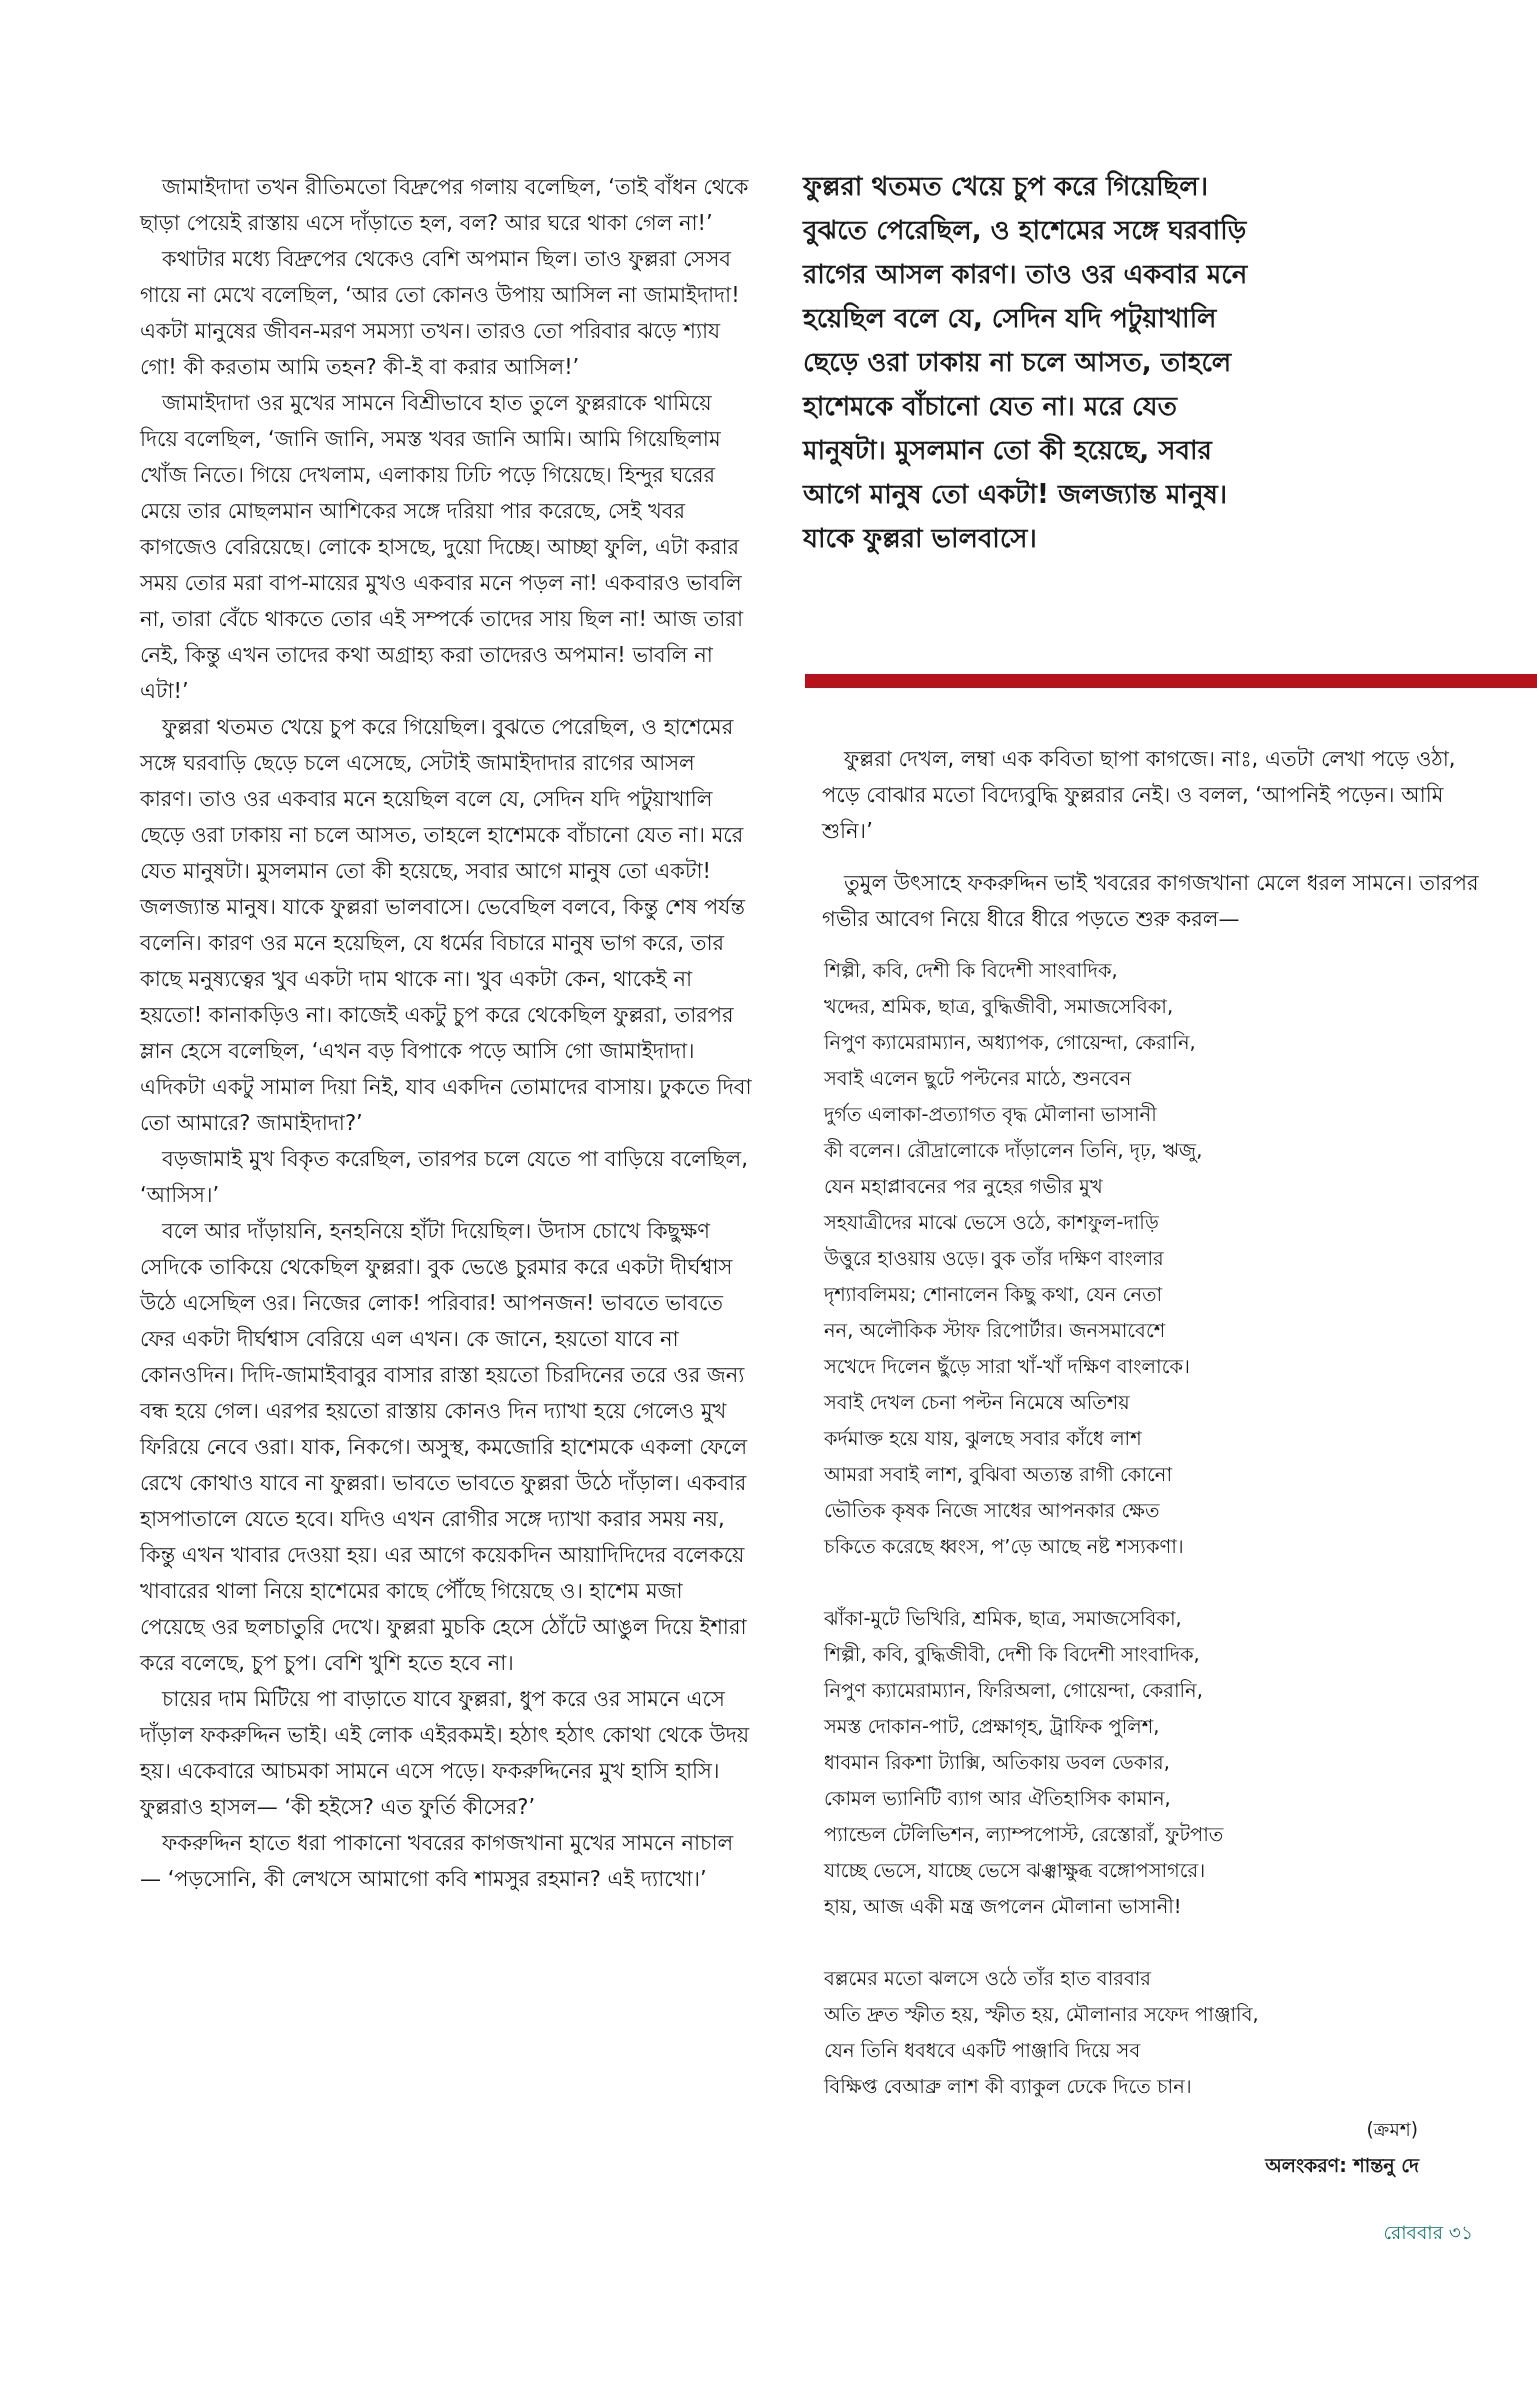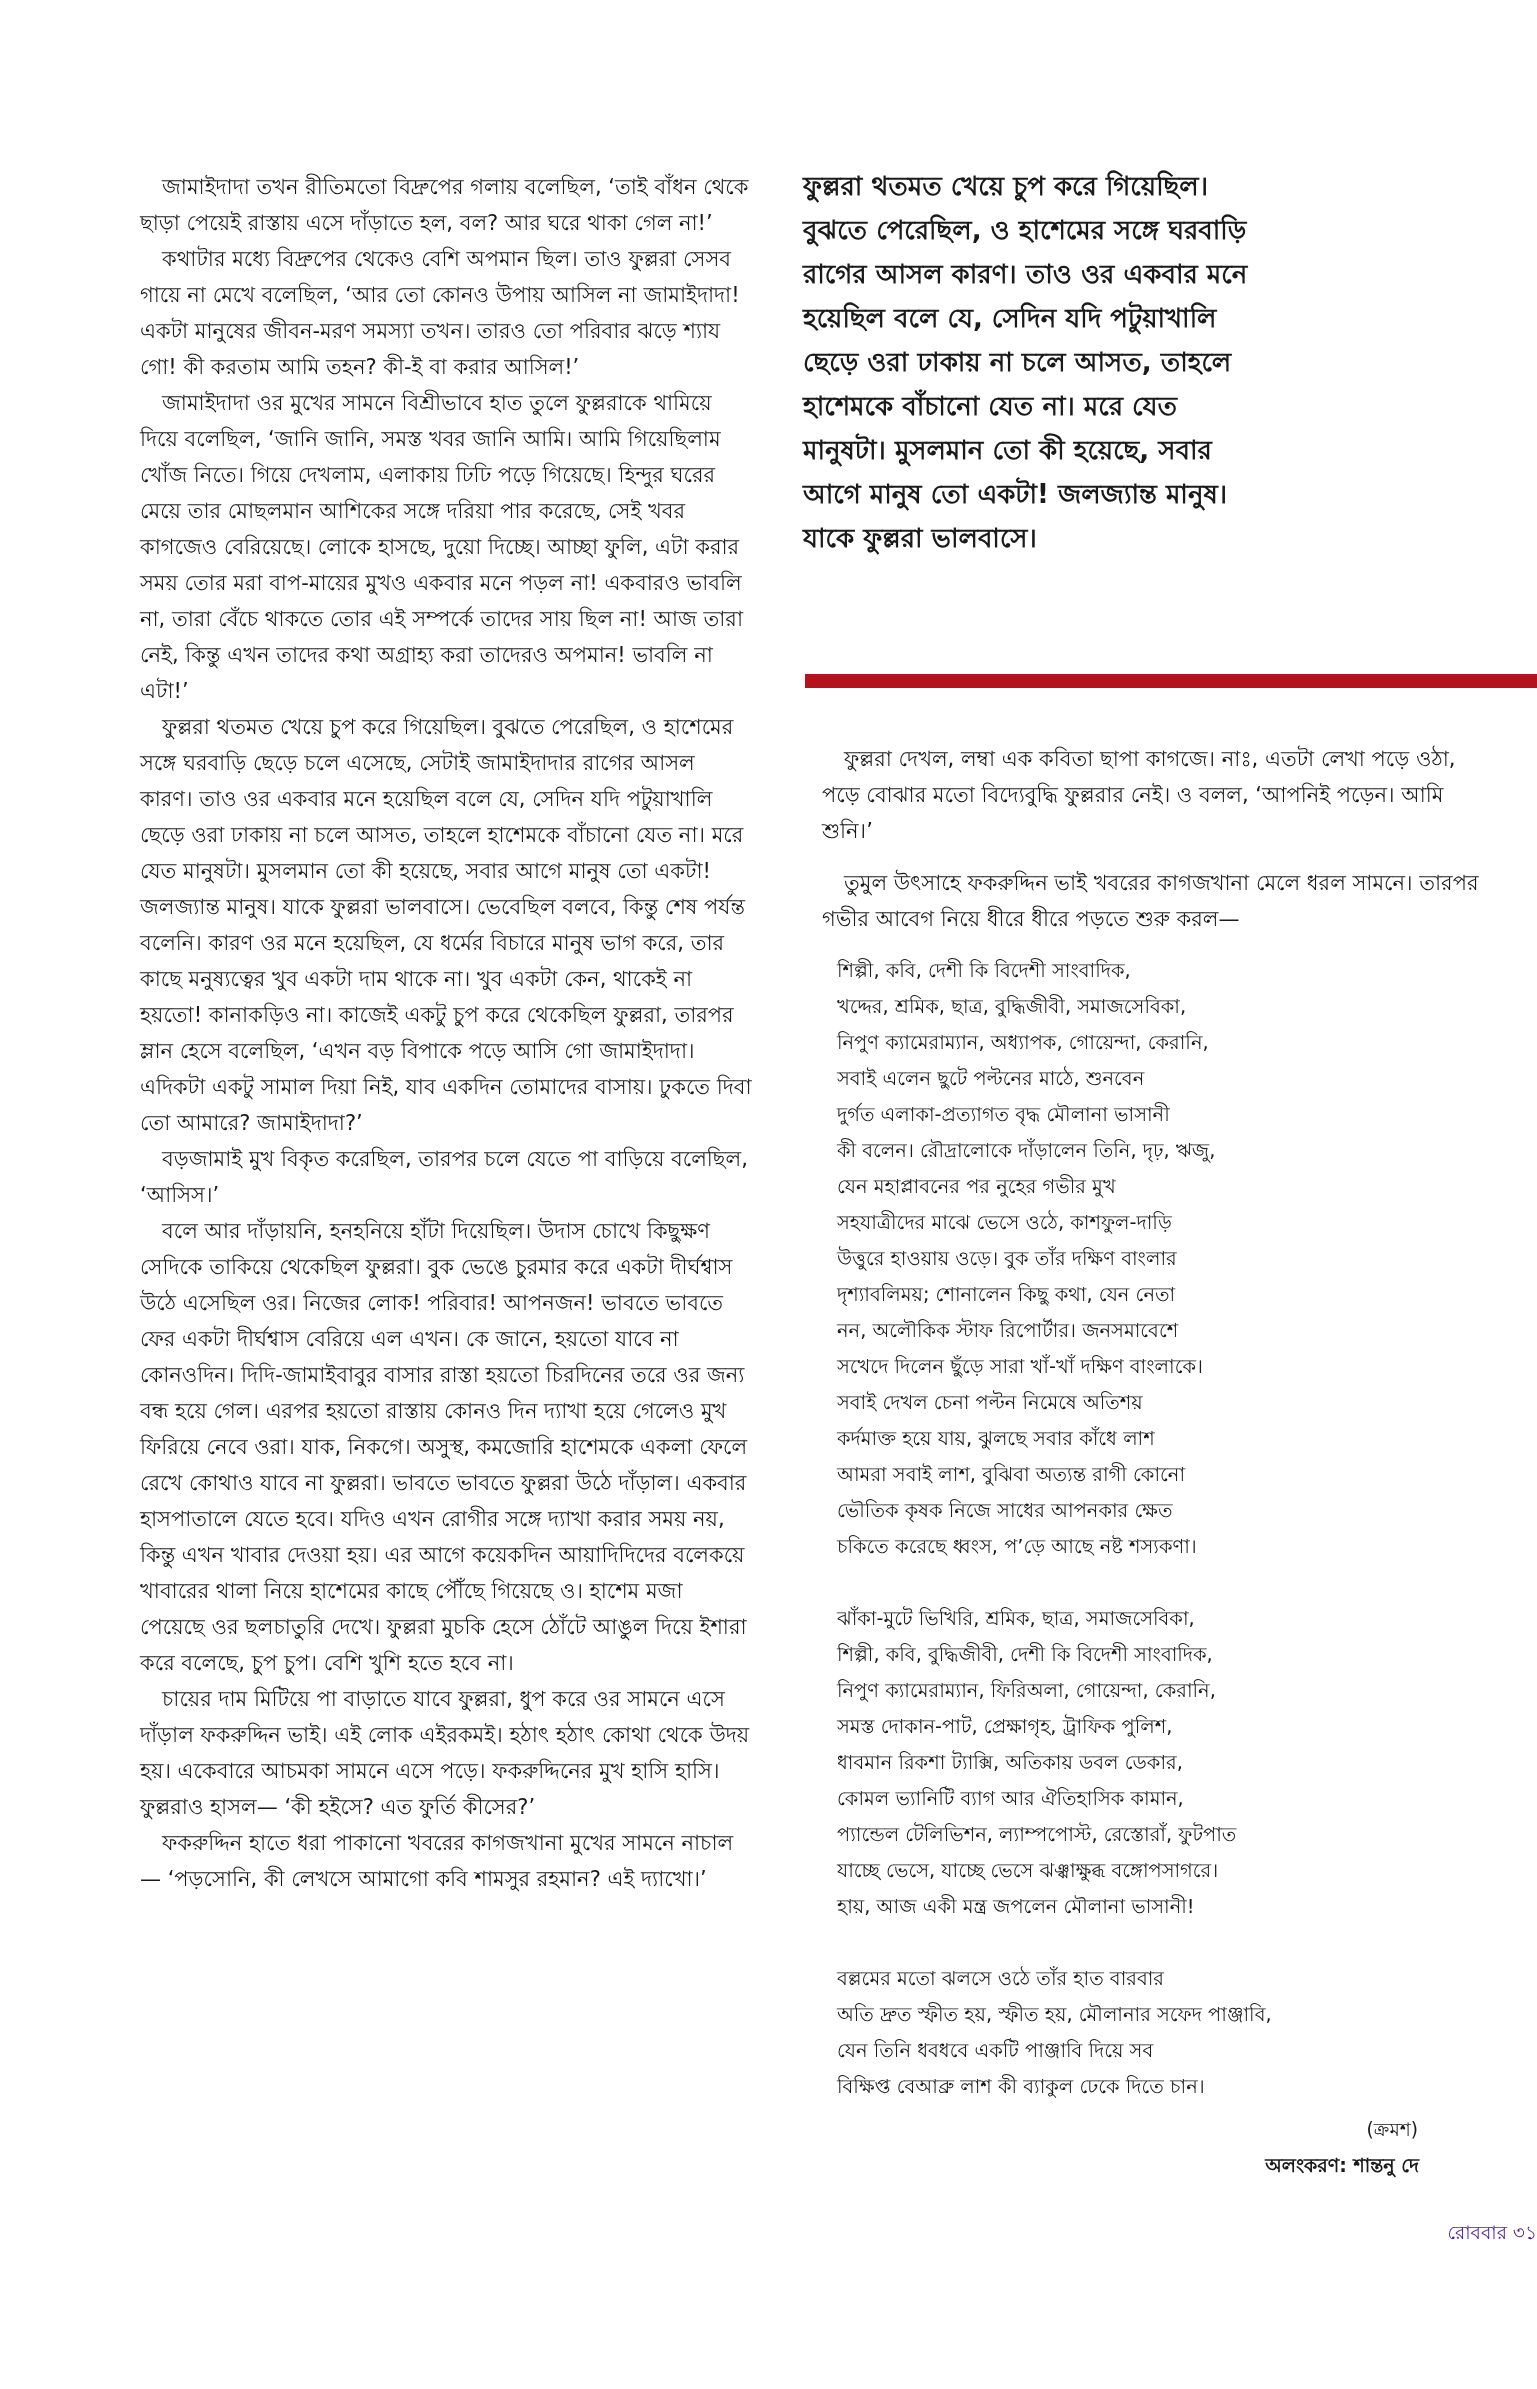--- a/index.html
+++ b/index.html
@@ -5,26 +5,26 @@
   html, body { margin: 0; padding: 0; background: #ffffff; }
   body { width: 1538px; height: 2389px; position: relative; overflow: hidden; color: #1a1a1a;
          font-family: "DejaVu Sans", "Liberation Sans", sans-serif; }
   .col-left { position: absolute; left: 140px; top: 161px; width: 612px; margin-top: 8px; }
   .col-left p { margin: 0; font-size: 21px; line-height: 36px; text-align: left; text-indent: 22px; }
   .pullquote { position: absolute; left: 803px; top: 164px; width: 729px; }
   .pullquote .pq-line { display: block; font-size: 26px; font-weight: bold; line-height: 44px; white-space: nowrap; }
   .red-rule { position: absolute; left: 805px; top: 674px; width: 732px; height: 14px; background: #b5121b; }
   .col-right { position: absolute; left: 806px; top: 725px; width: 698px; }
   .col-right p { margin: 16px; font-size: 21px; line-height: 36px; text-indent: 22px; }
-  .poem { margin: 13px; padding-left: 18px; }
+  .poem { margin: 0; padding-left: 18px; }
   .poem .stanza { margin: 0 0 36px 0; }
   .poem .pline { display: block; font-size: 19.4px; line-height: 36px; white-space: nowrap; }
   .continued { position: absolute; left: 1085px; top: 2116px; width: 333px; text-align: right; font-size: 18.6px; font-weight: normal; }
   .credit { position: absolute; left: 1008px; top: 2151px; width: 411px; text-align: right; font-size: 19px; font-weight: bold; }
-  .folio { position: absolute; left: 1304px; top: 2219px; width: 233px; text-align: right; font-size: 18.6px; color: #4c1d95; }
+  .folio { position: absolute; left: 1240px; top: 2219px; width: 233px; text-align: right; font-size: 18.6px; color: #0f766e; }
 </style>
 </head>
 <body>
 
 <div class="col-left">
   <p>জামাইদাদা তখন রীতিমতো বিদ্রুপের গলায় বলেছিল, ‘তাই বাঁধন থেকে ছাড়া পেয়েই রাস্তায় এসে দাঁড়াতে হল, বল? আর ঘরে থাকা গেল না!’</p>
   <p>কথাটার মধ্যে বিদ্রুপের থেকেও বেশি অপমান ছিল। তাও ফুল্লরা সেসব গায়ে না মেখে বলেছিল, ‘আর তো কোনও উপায় আসিল না জামাইদাদা! একটা মানুষের জীবন-মরণ সমস্যা তখন। তারও তো পরিবার ঝড়ে শ্যায গো! কী করতাম আমি তহন? কী-ই বা করার আসিল!’</p>
   <p>জামাইদাদা ওর মুখের সামনে বিশ্রীভাবে হাত তুলে ফুল্লরাকে থামিয়ে দিয়ে বলেছিল, ‘জানি জানি, সমস্ত খবর জানি আমি। আমি গিয়েছিলাম খোঁজ নিতে। গিয়ে দেখলাম, এলাকায় ঢিঢি পড়ে গিয়েছে। হিন্দুর ঘরের মেয়ে তার মোছলমান আশিকের সঙ্গে দরিয়া পার করেছে, সেই খবর কাগজেও বেরিয়েছে। লোকে হাসছে, দুয়ো দিচ্ছে। আচ্ছা ফুলি, এটা করার সময় তোর মরা বাপ-মায়ের মুখও একবার মনে পড়ল না! একবারও ভাবলি না, তারা বেঁচে থাকতে তোর এই সম্পর্কে তাদের সায় ছিল না! আজ তারা নেই, কিন্তু এখন তাদের কথা অগ্রাহ্য করা তাদেরও অপমান! ভাবলি না এটা!’</p>
   <p>ফুল্লরা থতমত খেয়ে চুপ করে গিয়েছিল। বুঝতে পেরেছিল, ও হাশেমের সঙ্গে ঘরবাড়ি ছেড়ে চলে এসেছে, সেটাই জামাইদাদার রাগের আসল কারণ। তাও ওর একবার মনে হয়েছিল বলে যে, সেদিন যদি পটুয়াখালি ছেড়ে ওরা ঢাকায় না চলে আসত, তাহলে হাশেমকে বাঁচানো যেত না। মরে যেত মানুষটা। মুসলমান তো কী হয়েছে, সবার আগে মানুষ তো একটা! জলজ্যান্ত মানুষ। যাকে ফুল্লরা ভালবাসে। ভেবেছিল বলবে, কিন্তু শেষ পর্যন্ত বলেনি। কারণ ওর মনে হয়েছিল, যে ধর্মের বিচারে মানুষ ভাগ করে, তার কাছে মনুষ্যত্বের খুব একটা দাম থাকে না। খুব একটা কেন, থাকেই না হয়তো! কানাকড়িও না। কাজেই একটু চুপ করে থেকেছিল ফুল্লরা, তারপর ম্লান হেসে বলেছিল, ‘এখন বড় বিপাকে পড়ে আসি গো জামাইদাদা। এদিকটা একটু সামাল দিয়া নিই, যাব একদিন তোমাদের বাসায়। ঢুকতে দিবা তো আমারে? জামাইদাদা?’</p>
   <p>বড়জামাই মুখ বিকৃত করেছিল, তারপর চলে যেতে পা বাড়িয়ে বলেছিল, ‘আসিস।’</p>

